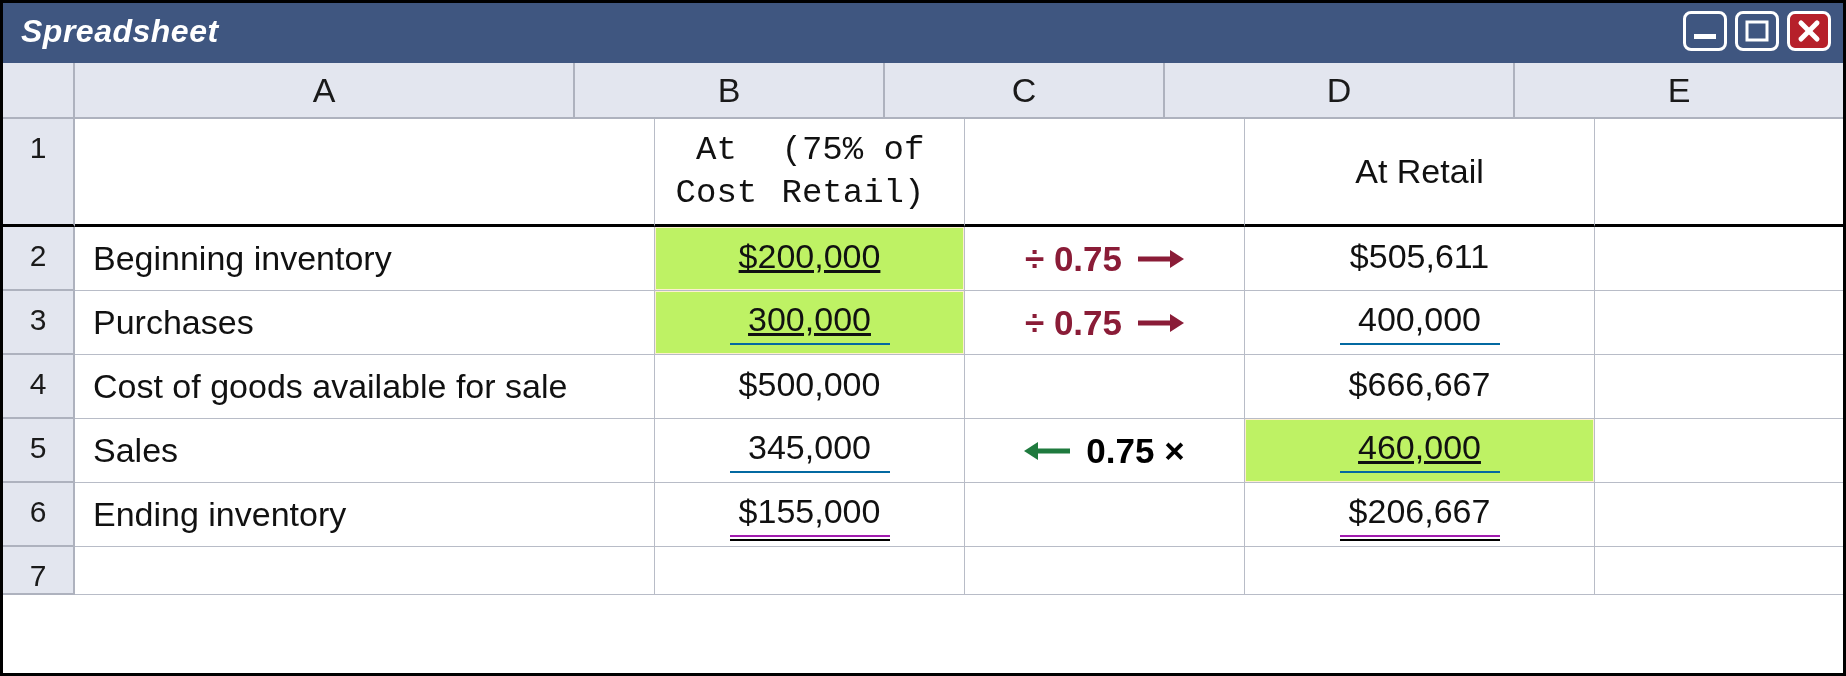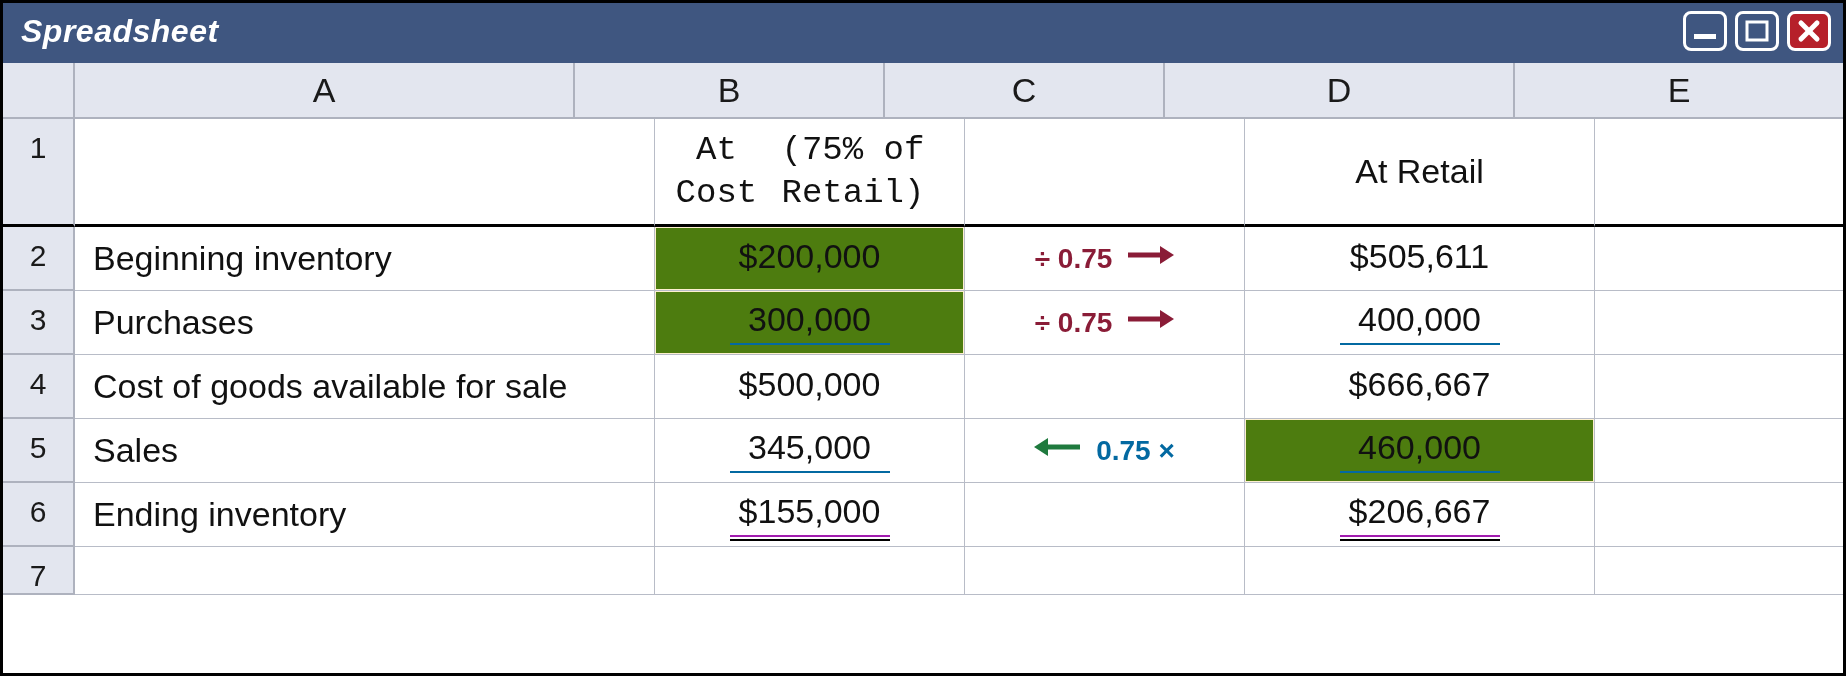--- a/index.html
+++ b/index.html
@@ -120,22 +120,23 @@
   .row1 .cell { border-bottom: 3px solid #000; }
   .row1 .row-h { border-bottom: 3px solid #000; }
 
   .hdr-text {
     text-align: center;
     line-height: 1.25;
     font-size: 34px;
   }
 
   .hl {
-    background: #4d7c0f;
+    background: #bef264;
     box-shadow: inset 0 0 0 1px #fdf0cf;
+    text-decoration: underline;
   }
 
   .val {
     display: inline-block;
     min-width: 160px;
     text-align: center;
     padding: 0 6px 4px 6px;
   }
   .underline-single { border-bottom: 2px solid #0369a1; }
   .underline-double {
@@ -144,26 +145,27 @@
   }
   .underline-double::after {
     content:"";
     position:absolute;
     left:0; right:0; bottom:-6px;
     border-bottom:2px solid #000;
   }
 
   .op {
     display: flex;
+    align-items: center;
     gap: 14px;
     font-weight: 700;
-    font-size: 28px;
+    font-size: 35px;
   }
   .op.maroon { color: #8a1c37; }
-  .op.green  { color: #0369a1; }
+  .op.green  { color: #000000; }
   .arrow svg { display:block; }
 
 </style>
 </head>
 <body>
 
 <div class="window">
 
   <div class="titlebar">
     <div class="title">Spreadsheet</div>

